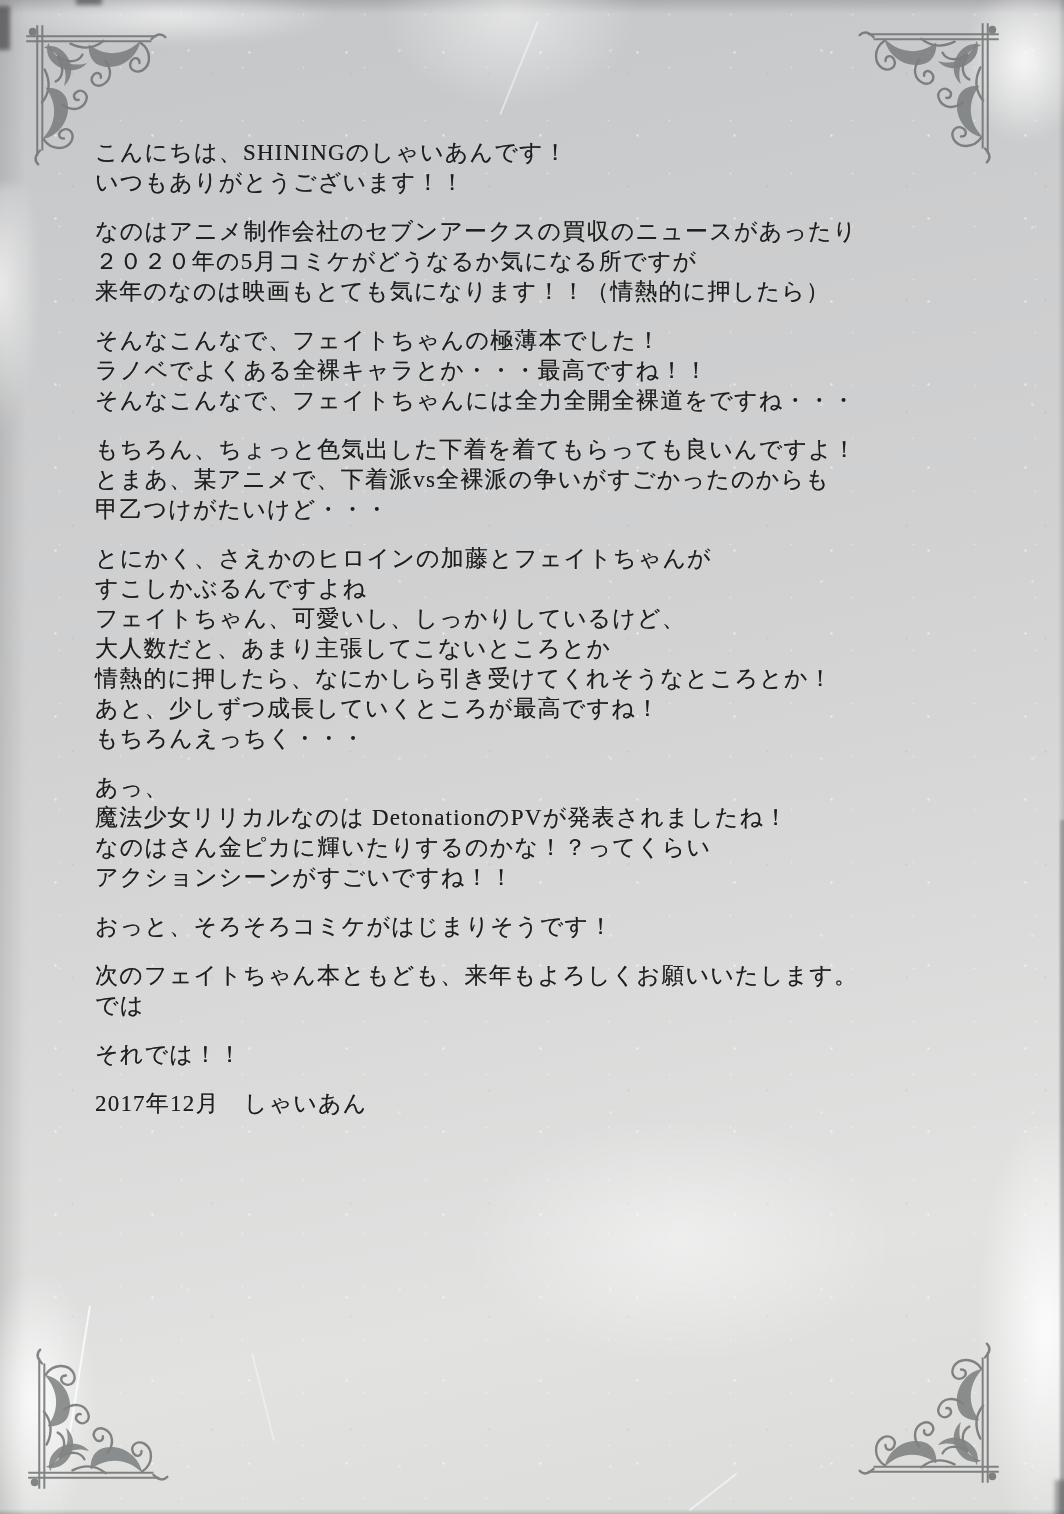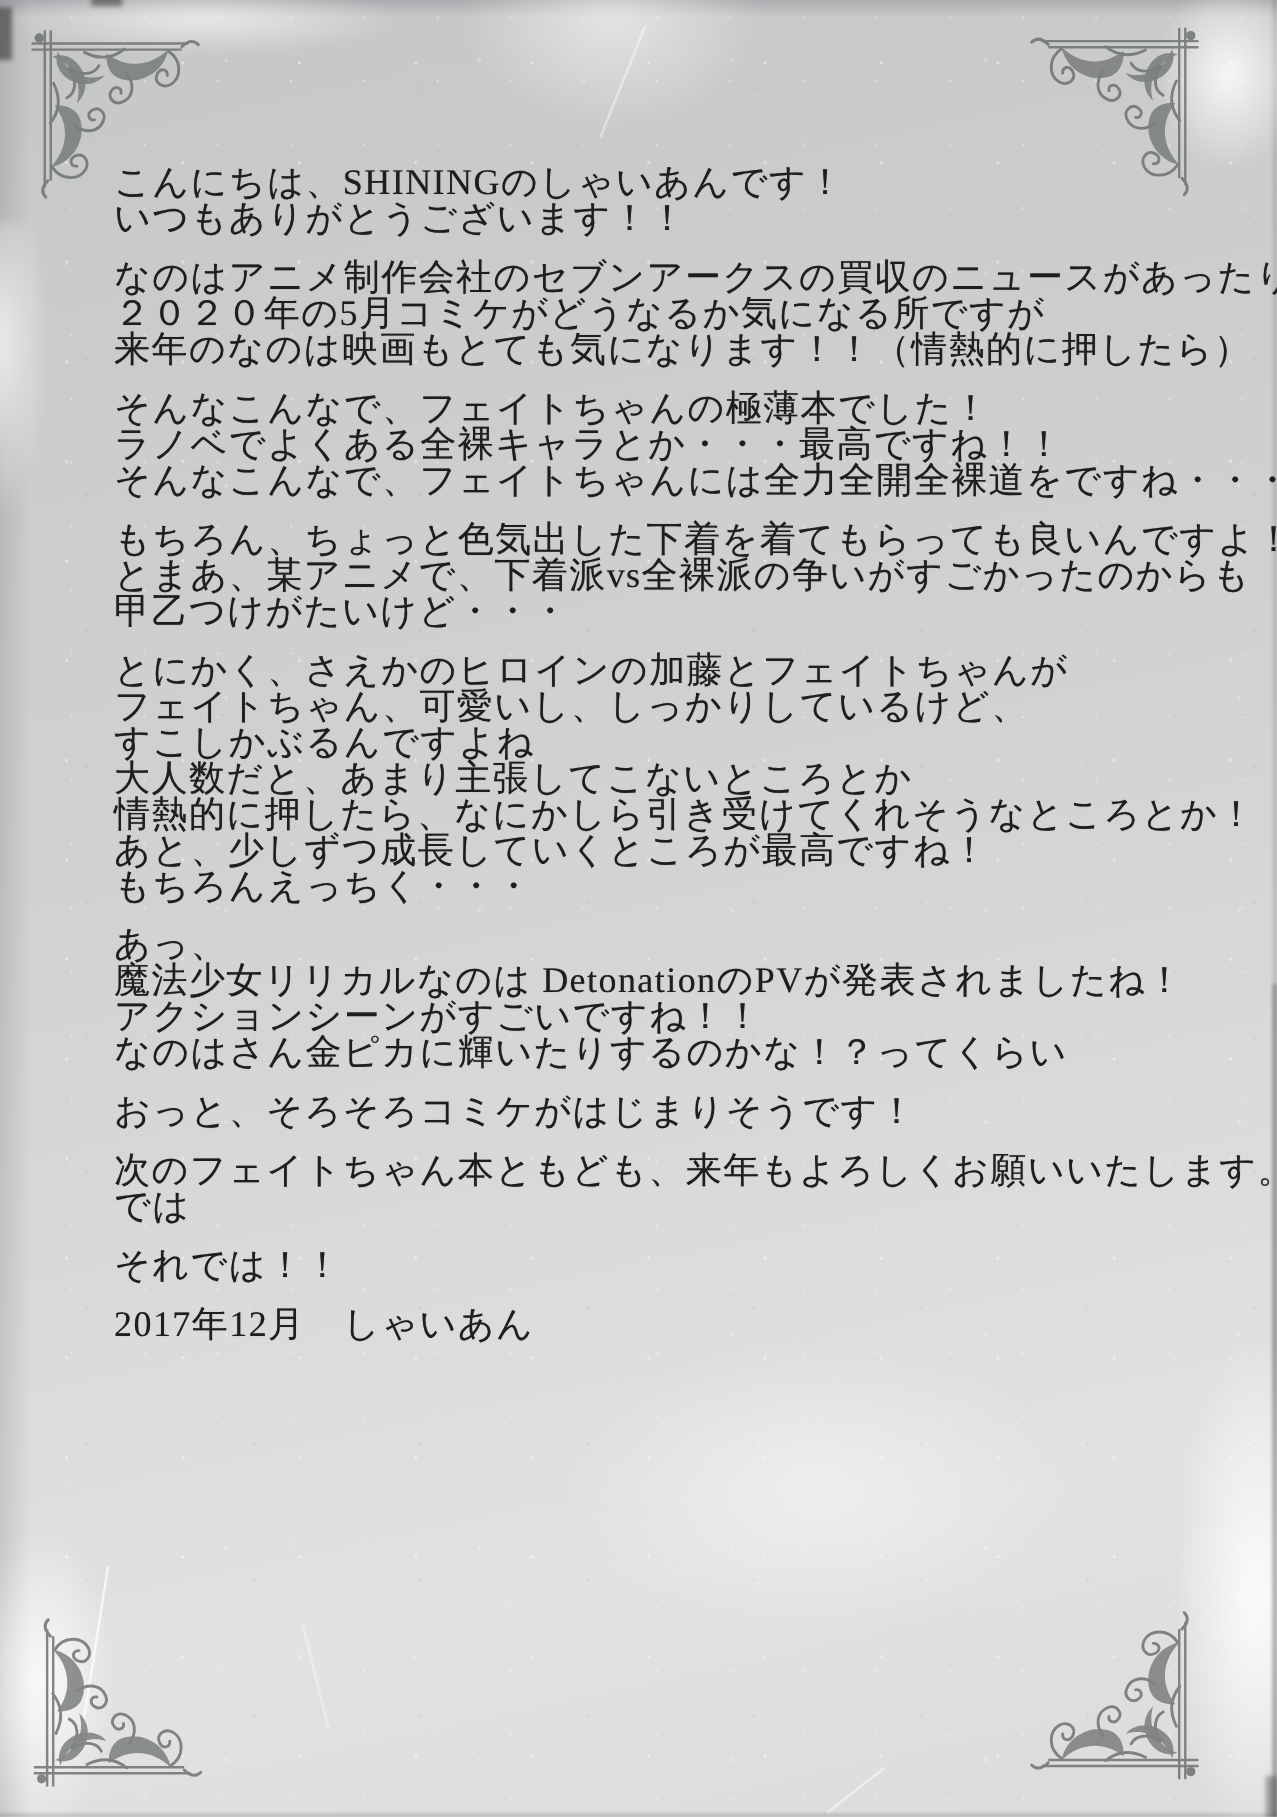--- a/index.html
+++ b/index.html
@@ -36,21 +36,21 @@
   .corner.bl{left:19px;bottom:16px;transform:scaleY(-1);}
   .corner.br{right:56px;bottom:22px;transform:scale(-1,-1);}
   .rail{fill:none;stroke:#6b6e6e;stroke-width:2.2;}
   .knob{fill:#6b6e6e;}
   .leaf{fill:#6f7272;stroke:none;opacity:.92;}
   .vine{fill:none;stroke:#6b6e6e;stroke-width:2.6;stroke-linecap:round;}
 
   
   .letter{
     position:absolute;left:95px;top:138px;right:55px;
-    color:#1e1e1e;font-size:30px;letter-spacing:1.2px;
+    color:#1e1e1e;font-size:23px;letter-spacing:1.2px;
     text-shadow:0 0 .6px rgba(25,25,25,.55);
   }
   .para{margin:0 0 19px 0;}
   .para:nth-child(10){}
   .para:nth-child(11){}
   .line{height:30px;line-height:30px;white-space:pre;}
 </style>
 </head>
 <body>
 
@@ -130,32 +130,32 @@
       <div class="line">ラノベでよくある全裸キャラとか・・・最高ですね！！</div>
       <div class="line">そんなこんなで、フェイトちゃんには全力全開全裸道をですね・・・</div>
     </div>
     <div class="para">
       <div class="line">もちろん、ちょっと色気出した下着を着てもらっても良いんですよ！</div>
       <div class="line">とまあ、某アニメで、下着派vs全裸派の争いがすごかったのからも</div>
       <div class="line">甲乙つけがたいけど・・・</div>
     </div>
     <div class="para">
       <div class="line">とにかく、さえかのヒロインの加藤とフェイトちゃんが</div>
+      <div class="line">すこしかぶるんですよね</div>
       <div class="line">フェイトちゃん、可愛いし、しっかりしているけど、</div>
-      <div class="line">すこしかぶるんですよね</div>
       <div class="line">大人数だと、あまり主張してこないところとか</div>
       <div class="line">情熱的に押したら、なにかしら引き受けてくれそうなところとか！</div>
       <div class="line">あと、少しずつ成長していくところが最高ですね！</div>
       <div class="line">もちろんえっちく・・・</div>
     </div>
     <div class="para">
       <div class="line">あっ、</div>
       <div class="line">魔法少女リリカルなのは DetonationのPVが発表されましたね！</div>
+      <div class="line">なのはさん金ピカに輝いたりするのかな！？ってくらい</div>
       <div class="line">アクションシーンがすごいですね！！</div>
-      <div class="line">なのはさん金ピカに輝いたりするのかな！？ってくらい</div>
     </div>
     <div class="para">
       <div class="line">おっと、そろそろコミケがはじまりそうです！</div>
     </div>
     <div class="para">
       <div class="line">次のフェイトちゃん本ともども、来年もよろしくお願いいたします。</div>
       <div class="line">では</div>
     </div>
     <div class="para">
       <div class="line">それでは！！</div>

